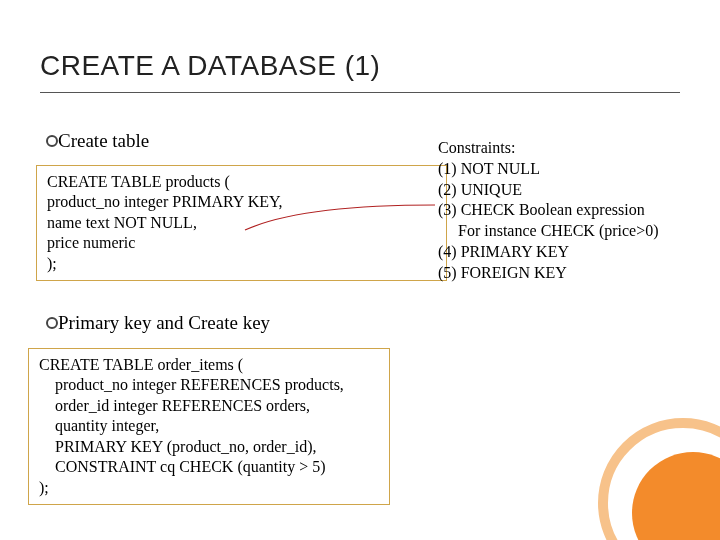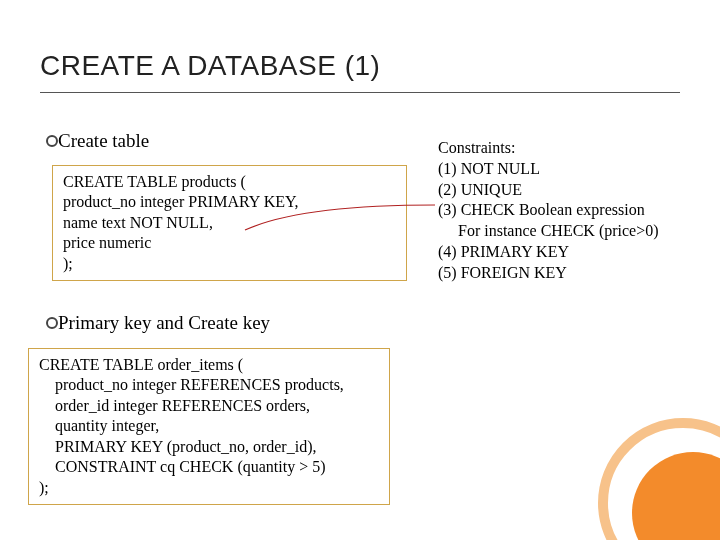--- a/index.html
+++ b/index.html
@@ -60,23 +60,23 @@
     border: 1px solid #cfa54a;
     background: #fff;
     padding: 6px 10px;
     font-family: Georgia, 'Times New Roman', serif;
     font-size: 16px;
     line-height: 1.28;
     white-space: pre;
     box-sizing: border-box;
   }
   .codebox.box1 {
-    left: 52px;
+    left: 36px;
     top: 165px;
-    width: 355px;
+    width: 411px;
   }
   .codebox.box2 {
     left: 28px;
     top: 348px;
     width: 362px;
   }
   .constraints {
     position: absolute;
     left: 438px;
     top: 128px;

